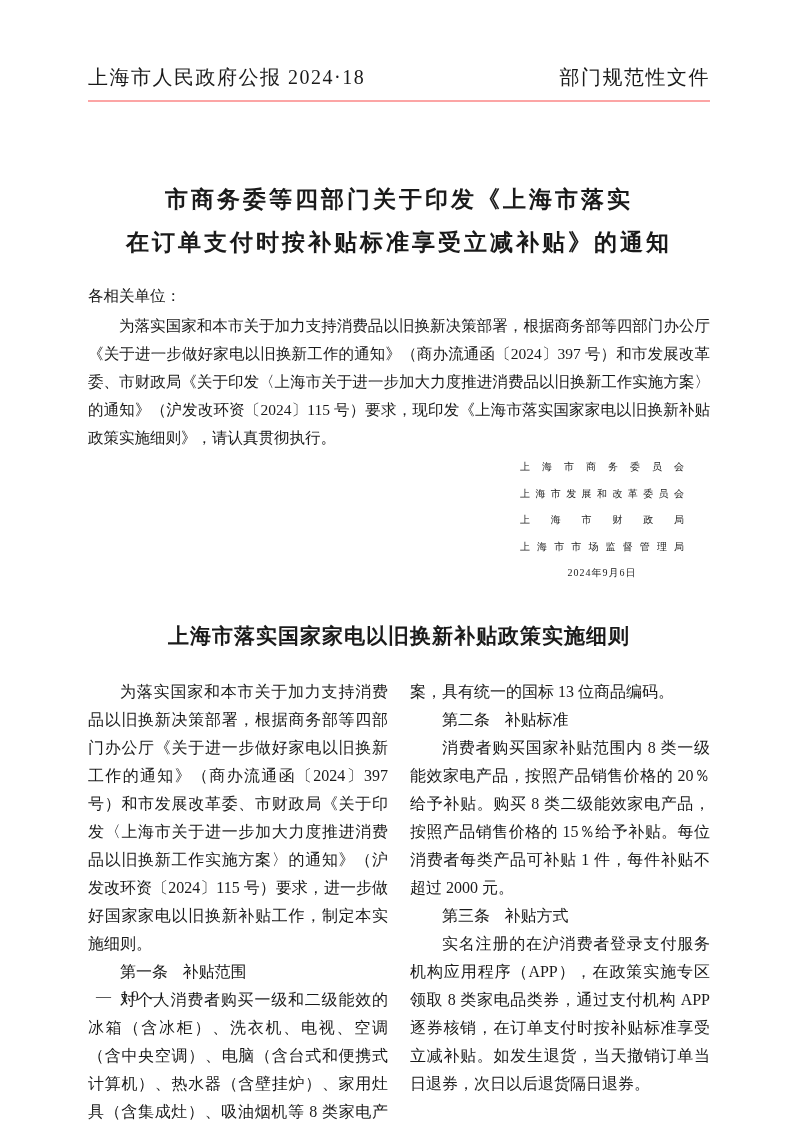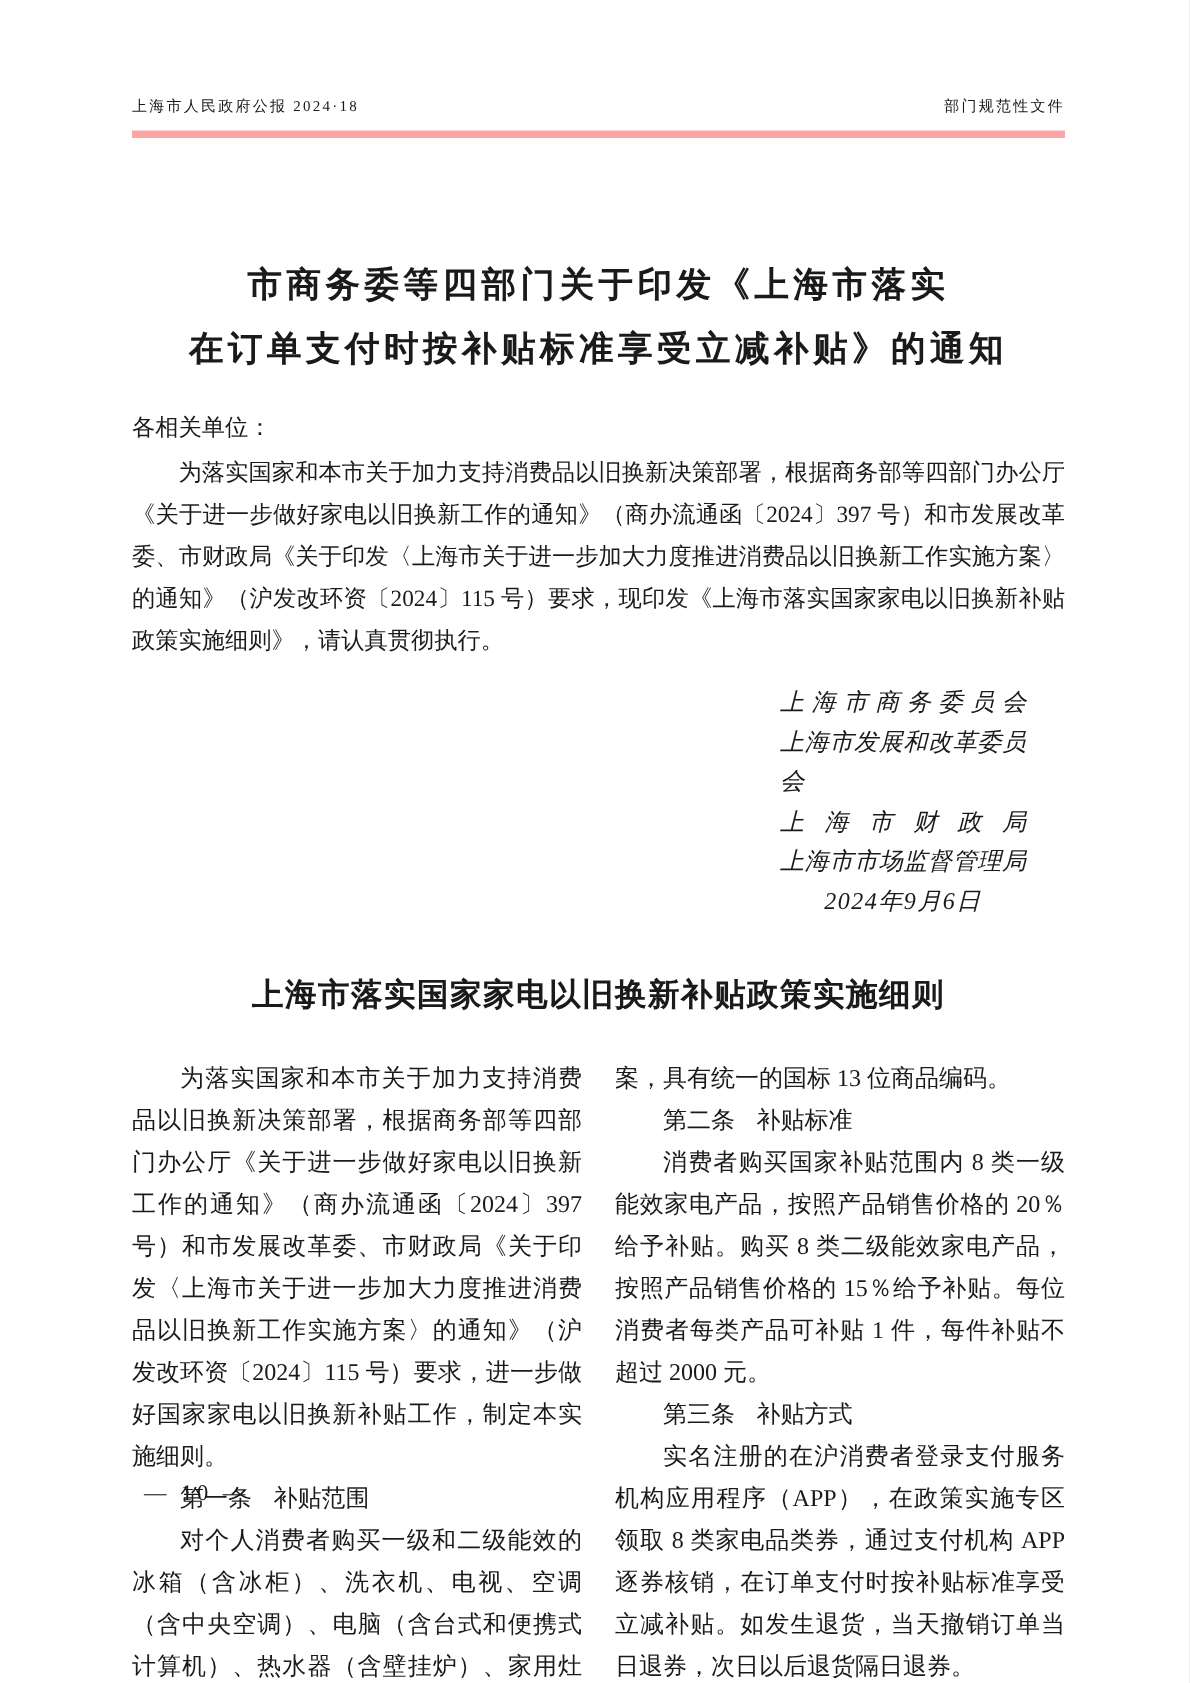--- a/index.html
+++ b/index.html
@@ -12,24 +12,24 @@
     background: #ffffff;
     color: #1a1a1a;
     font-family: "Liberation Serif", "DejaVu Serif", serif;
     padding: 64px 83px 0 88px;
     overflow: hidden;
   }
   .pg-header {
     display: flex;
     justify-content: space-between;
     align-items: flex-start;
-    font-size: 10px;
+    font-size: 20px;
     letter-spacing: 1.5px;
     padding-bottom: 9px;
-    border-bottom: 5px solid #fca5a5;
+    border-bottom: 2px solid #fca5a5;
   }
   .notice-title {
     margin-top: 76px;
     text-align: center;
     font-family: "Liberation Sans", "DejaVu Sans", sans-serif;
     font-weight: bold;
     font-size: 23px;
     line-height: 43px;
     letter-spacing: 3px;
   }
@@ -47,24 +47,23 @@
   }
   .notice-body {
     margin: 4px 0 0 0;
     font-size: 15.5px;
     line-height: 28px;
     text-align: justify;
     text-indent: 2em;
   }
   .sign-block {
     width: 164px;
-    margin: 14px 26px 0 auto;
-    font-size: 16px;
+    margin: 2px 26px 0 auto;
+    font-size: 10px;
     line-height: 26.5px;
-    font-style: italic;
   }
   .sign-name {
     text-align: justify;
     text-align-last: justify;
   }
   .sign-date {
     text-align: center;
     letter-spacing: 1px;
   }
   .detail-title {

